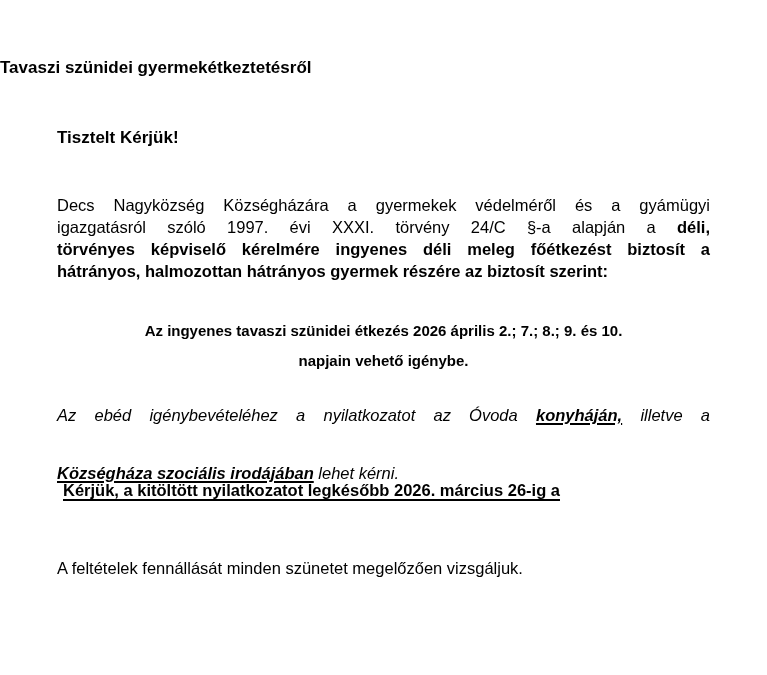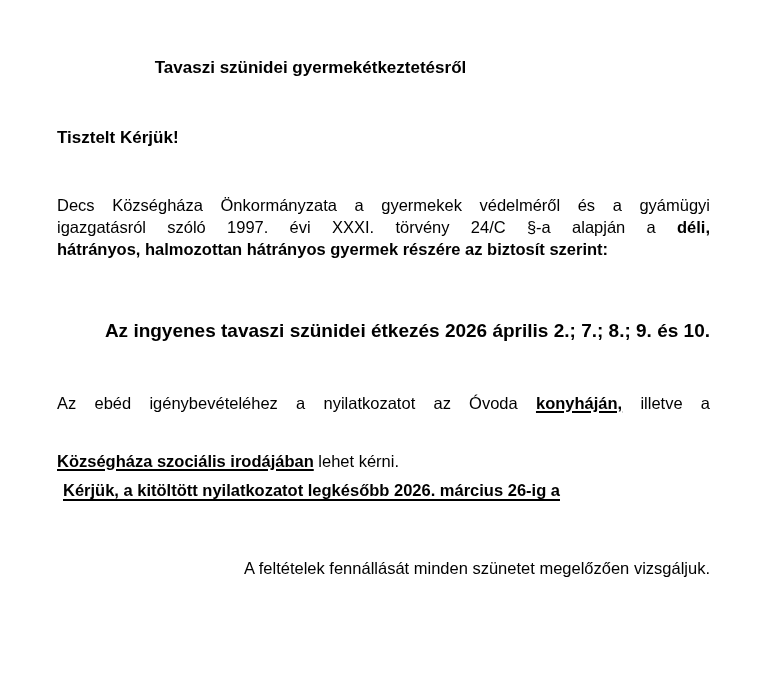--- a/index.html
+++ b/index.html
@@ -21,21 +21,21 @@
     width: 767px;
     height: 675px;
     background: #ffffff;
     box-sizing: border-box;
   }
   .doc-title {
     position: absolute;
     left: 0;
     top: 46px;
     width: 621px;
-    text-align: center;
+    text-align: left;
     font-size: 17px;
     font-weight: bold;
     letter-spacing: 0px;
     line-height: 22px;
   }
   .salutation {
     position: absolute;
     left: 57px;
     top: 127px;
     font-size: 17px;
@@ -69,27 +69,28 @@
   .u {
     text-decoration: underline;
     text-decoration-thickness: 2px;
     text-underline-offset: 2px;
   }
   .centered-block {
     position: absolute;
     left: 57px;
     width: 653px;
     top: 316px;
-    text-align: right;
-    font-size: 19px;
+    text-align: center;
+    font-size: 15px;
     font-weight: bold;
     line-height: 30px;
   }
   .para-request {
-    top: 392px;
+    top: 404px;
+    font-style: italic;
   }
   .para-request .just-line {
     display: block;
     text-align: justify;
     text-align-last: justify;
   }
   .para-request .just-line:last-child {
     text-align-last: left;
     margin-top: 36px;
   }
@@ -104,40 +105,42 @@
     text-decoration: underline;
     text-decoration-thickness: 2px;
     text-underline-offset: 3px;
     margin-left: 6px;
   }
   .para-deadline .just-line:last-child {
     text-align-last: left;
   }
   .para-closing {
     top: 557px;
-    text-align: right;
+    text-align: left;
   }
 </style>
 </head>
 <body>
 
 <div class="page">
 
   <h1 class="doc-title">Tavaszi szünidei gyermekétkeztetésről</h1>
 
   <div class="salutation">Tisztelt Kérjük!</div>
 
   <div class="para para-legal">
-    <span class="just-line">Decs Községháza Önkormányzata a gyermekek védelméről és a gyámügyi</span>
+    <span class="just-line">Decs Nagyközség Községházára a gyermekek védelméről és a gyámügyi</span>
     <span class="just-line"><span>igazgatásról szóló 1997. évi XXXI. törvény 24/C §-a alapján a </span><b>déli,</b></span>
+    <span class="just-line bold">törvényes képviselő kérelmére ingyenes déli meleg főétkezést biztosít a</span>
     <span class="just-line bold">hátrányos, halmozottan hátrányos gyermek részére az biztosít szerint:</span>
   </div>
 
   <div class="centered-block">
     <div>Az ingyenes tavaszi szünidei étkezés 2026 április 2.; 7.; 8.; 9. és 10.</div>
+    <div>napjain vehető igénybe.</div>
   </div>
 
   <div class="para para-request">
     <span class="just-line"><span>Az ebéd igénybevételéhez a nyilatkozatot az Óvoda </span><b class="u">konyháján,</b><span> illetve a</span></span>
     <span class="just-line"><b class="u">Községháza szociális irodájában</b><span> lehet kérni.</span></span>
   </div>
 
   <div class="para para-deadline">
     <span class="just-line">Kérjük, a kitöltött nyilatkozatot legkésőbb 2026. március 26-ig a</span>
   </div>

